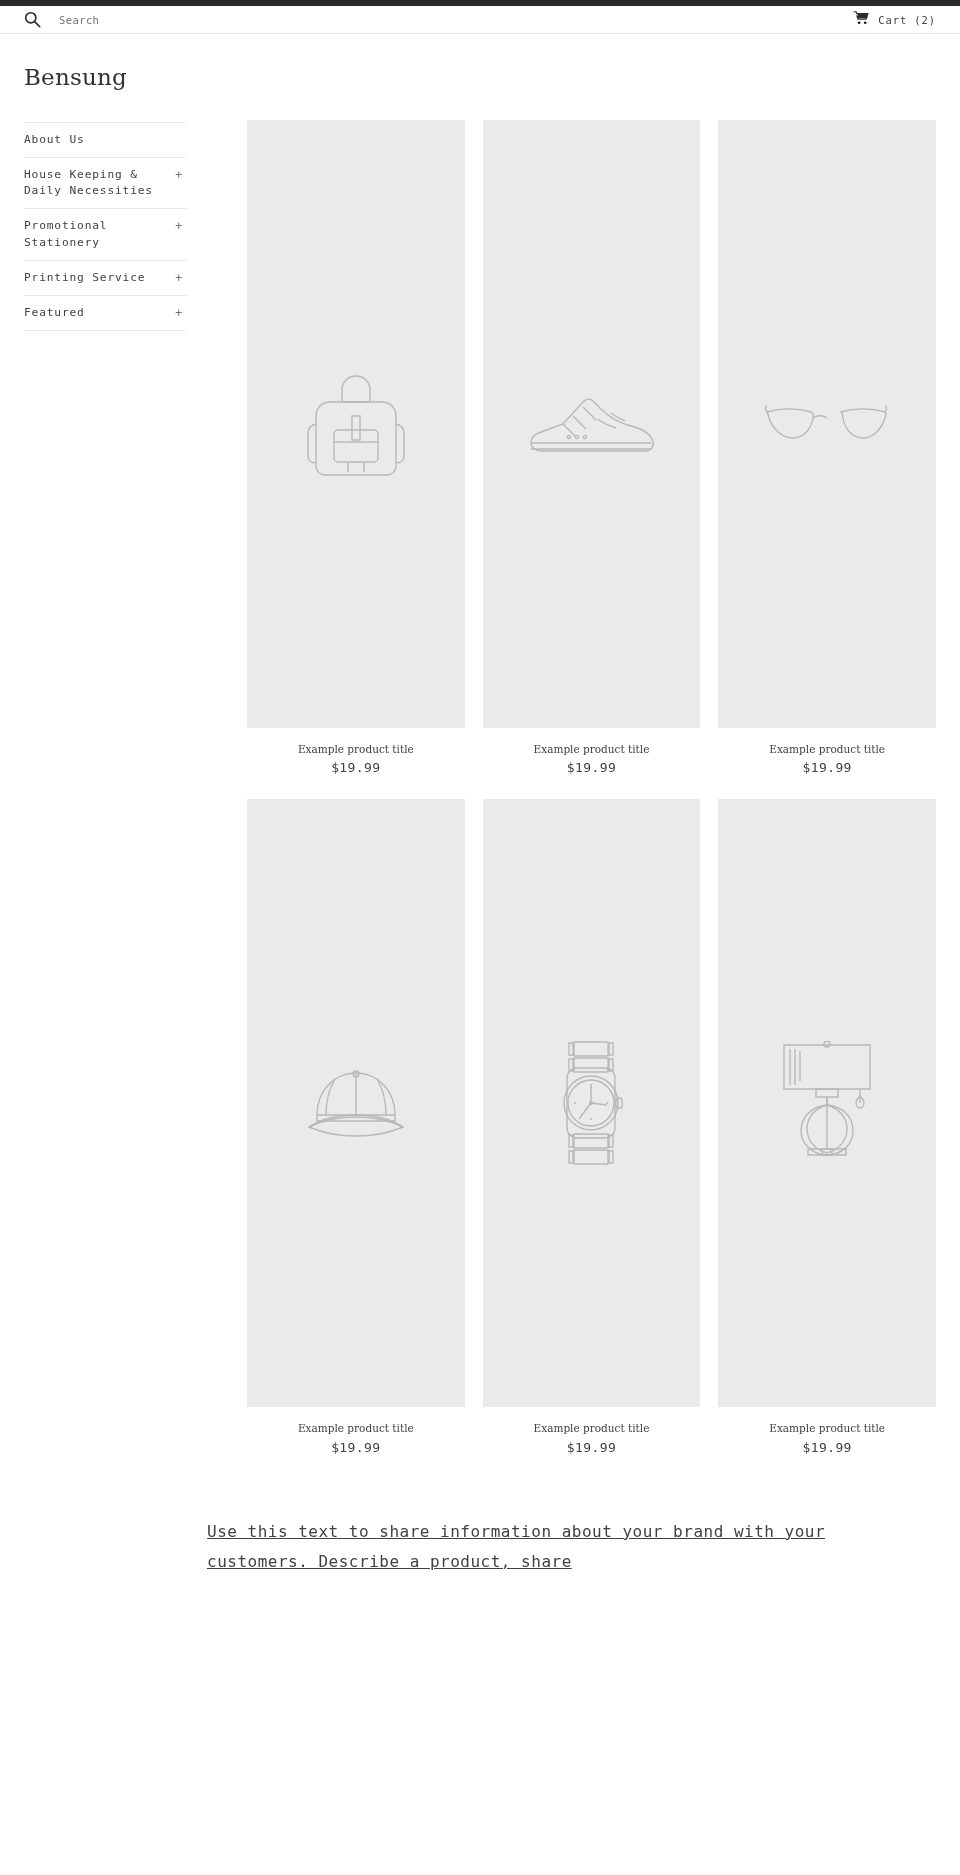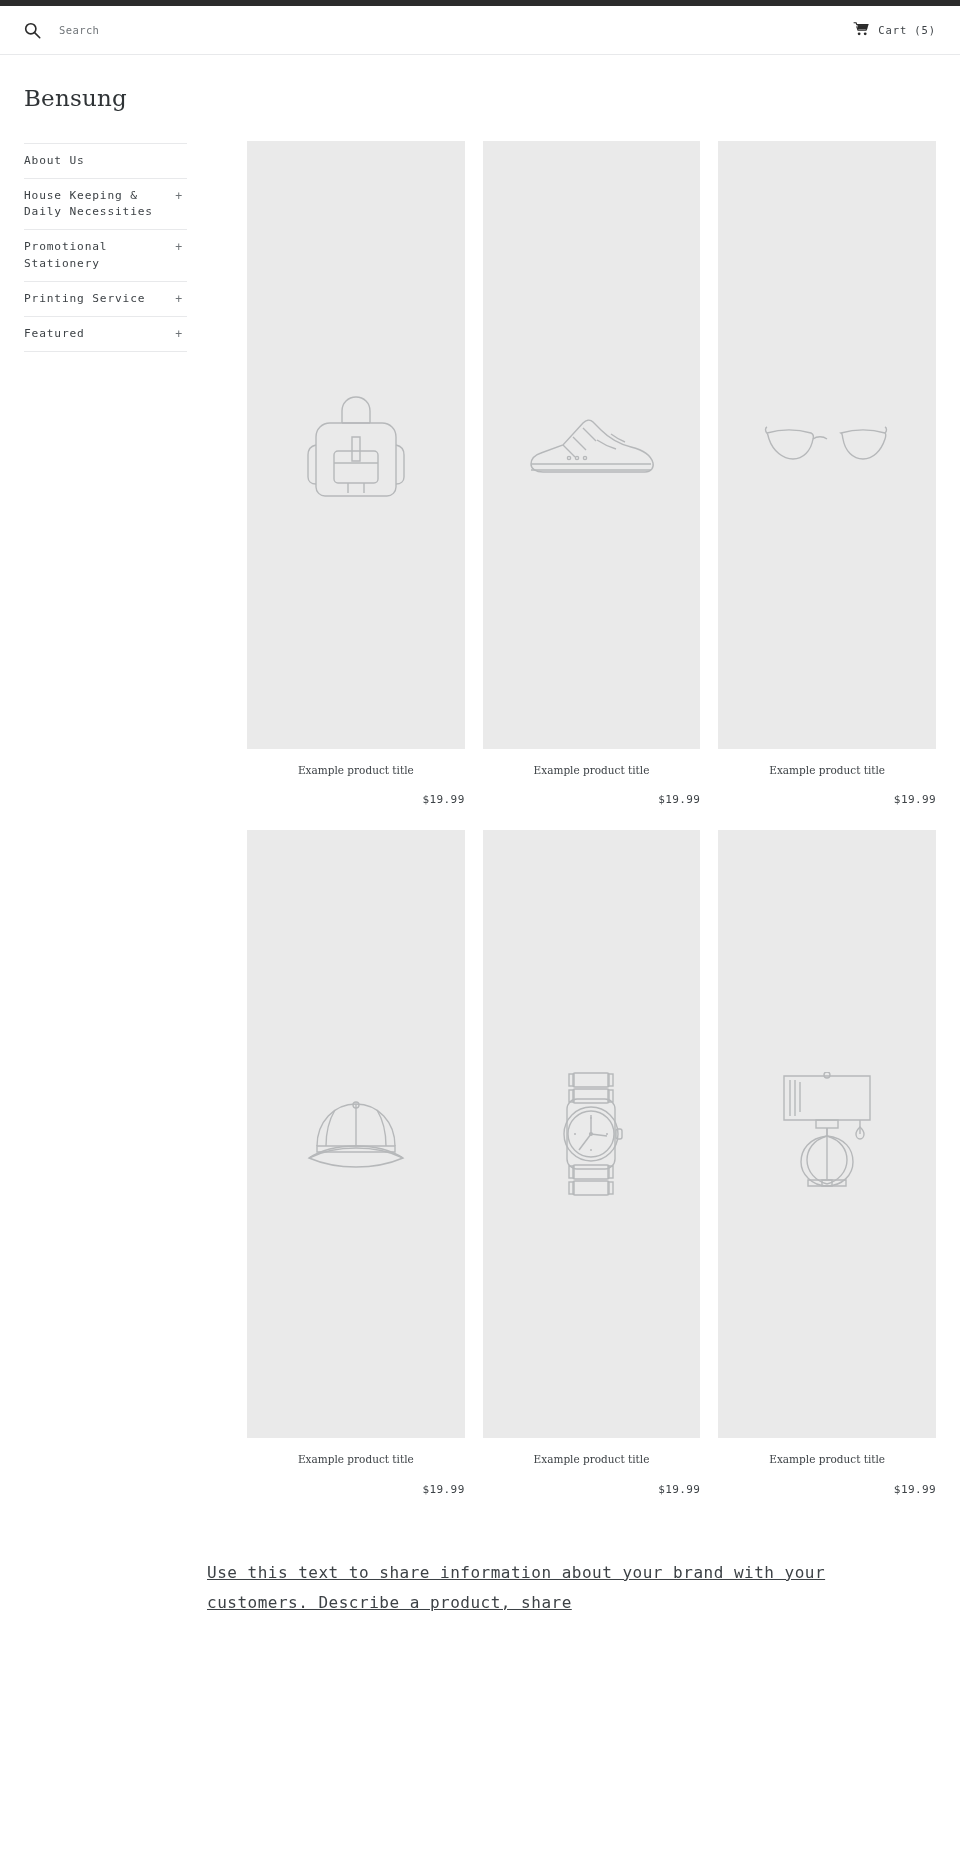--- a/index.html
+++ b/index.html
@@ -14,21 +14,21 @@
 
   
   .topbar {
     height: 6px;
     background: #2b2b2b;
     width: 100%;
   }
 
   
   .utility-row {
-    height: 49px;
+    height: 28px;
     display: flex;
     align-items: center;
     padding: 0 24px;
     border-bottom: 1px solid #e8e9eb;
     position: relative;
   }
   .search-group {
     display: flex;
     align-items: center;
     gap: 18px;
@@ -145,24 +145,24 @@
   .card-media svg { display: block; }
   .card-title {
     font-family: "DejaVu Serif", "Liberation Serif", serif;
     font-size: 10.5px;
     text-align: center;
     color: #3d4246;
     margin-top: 14px;
     line-height: 1.4;
   }
   .card-price {
-    font-size: 11px;
-    text-align: right;
-    color: #3d4246;
-    margin-top: 16px;
+    font-size: 13px;
+    text-align: center;
+    color: #3d4246;
+    margin-top: 4px;
     letter-spacing: 0.4px;
   }
 
   
   .richtext {
     padding: 62px 24px 0 207px;
   }
   .richtext h2 {
     font-family: "DejaVu Serif", "Liberation Serif", serif;
     font-size: 15.5px;
@@ -198,21 +198,21 @@
 
   <div class="cart-group">
     <span class="cart-icon">
       <svg width="16" height="14" viewBox="0 0 20 18" fill="#2b2b2b">
         <path d="M0.5 1h3.2l0.9 2.4h14.3l-2.4 7.1H6.2L4.4 5.6" fill="none" stroke="#2b2b2b" stroke-width="1.5"></path>
         <rect x="5.6" y="3.9" width="12.4" height="5.4" fill="#2b2b2b"></rect>
         <circle cx="7.6" cy="15.2" r="1.8"></circle>
         <circle cx="15.4" cy="15.2" r="1.8"></circle>
       </svg>
     </span>
-    <span class="cart-label">Cart (5)</span>
+    <span class="cart-label">Cart (2)</span>
   </div>
 </div>
 
 <div class="logo-wrap">
   <h1 class="logo">Bensung</h1>
 </div>
 
 <div class="page">
 
   <aside class="sidebar">

